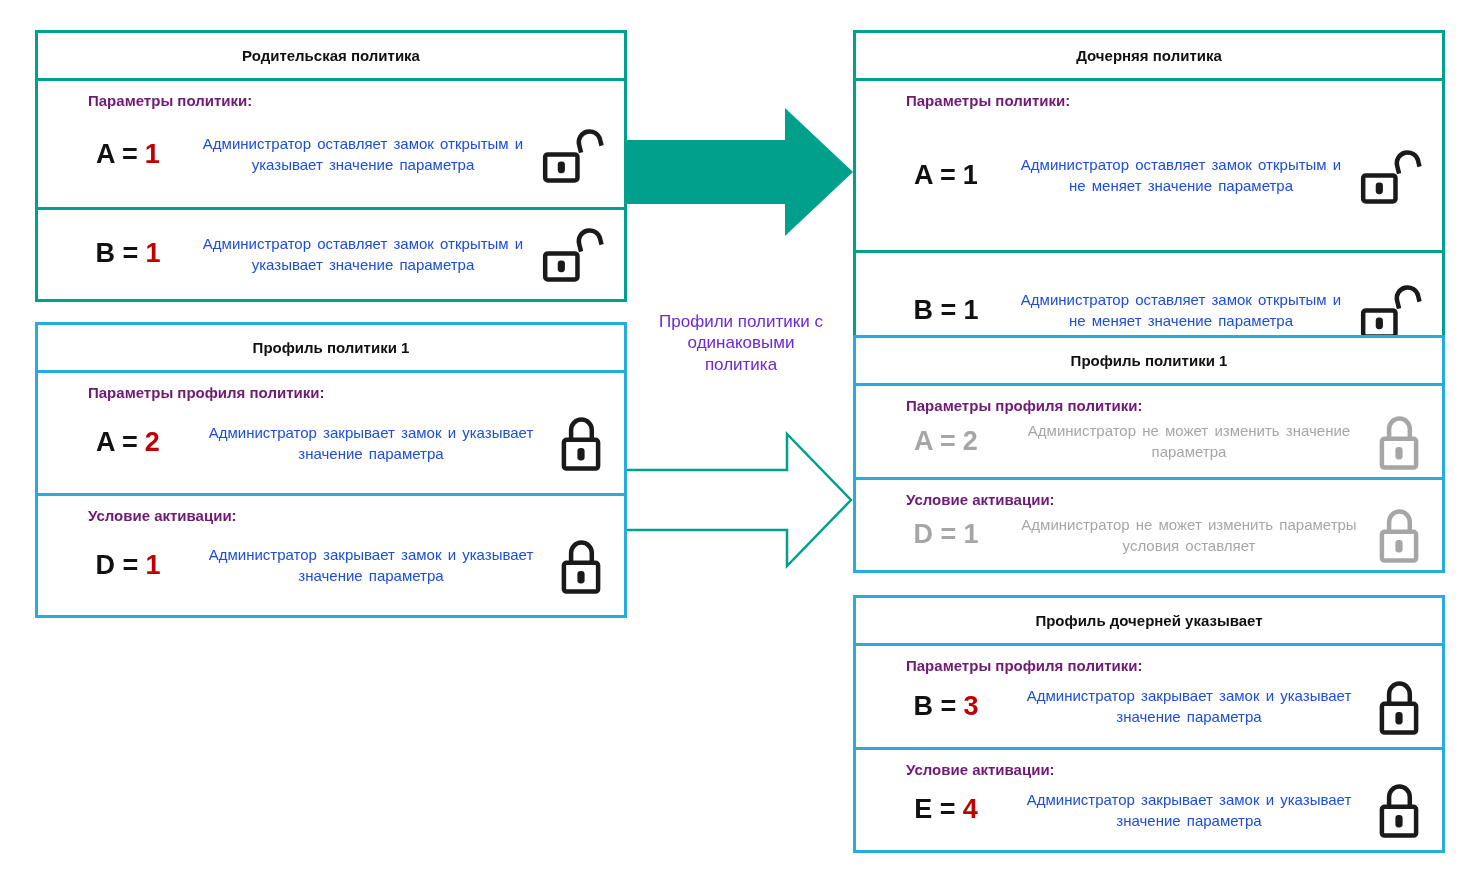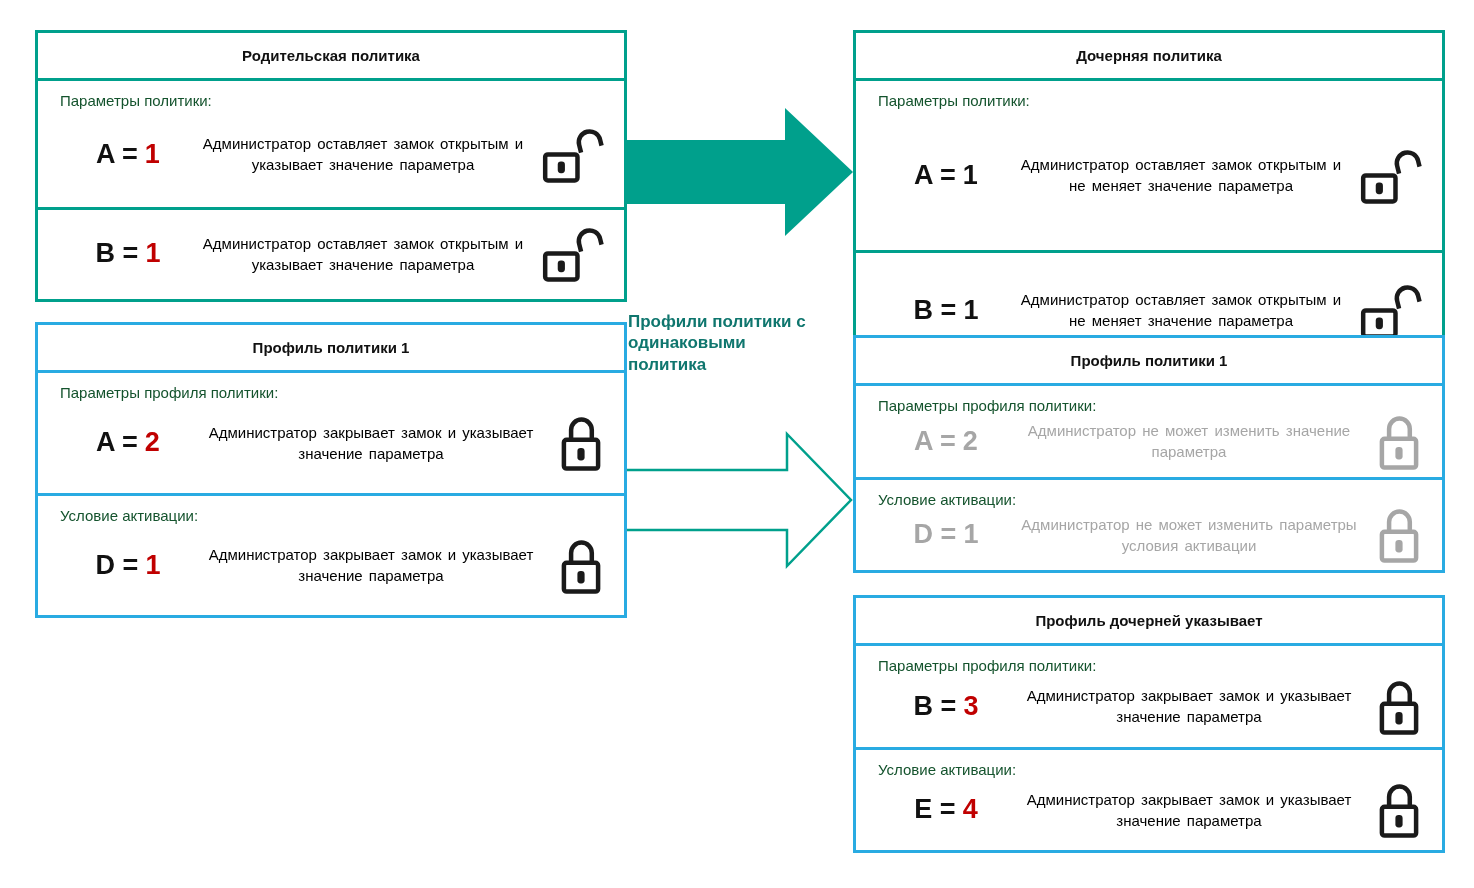--- a/index.html
+++ b/index.html
@@ -15,41 +15,41 @@
   .box-title {
     flex:none; height:48px; display:flex; align-items:center; justify-content:center;
     font-weight:bold; font-size:15px; color:#111;
     border-bottom:3px solid; border-bottom-color:inherit;
   }
 
   .seg { flex:1 1 0; min-height:0; display:flex; flex-direction:column; padding:6px 12px 8px 20px; }
   .seg.lg { flex:1.5 1 0; }
   .seg.divided { border-top:3px solid; border-top-color:inherit; }
 
-  .seg-label { flex:none; font-weight:normal; font-size:15px; color:#14532d; padding:5px 0 0 2px; }
+  .seg-label { flex:none; font-weight:bold; font-size:15px; color:#701a75; padding:5px 0 0 2px;margin-left:28px; }
 
   .row { flex:1 1 auto; display:flex; align-items:center; min-height:0; }
   .param { flex:none; width:130px; font-size:27px; font-weight:bold; color:#111; padding-left:10px; white-space:nowrap;text-align:center; }
   .param .val { margin-left:7px; }
   .val.red  { color:#C00000; }
   .val.dark { color:#111111; }
   .val.gray { color:#A6A6A6; }
 
-  .desc { flex:1 1 auto; text-align:center; font-size:15px; line-height:1.4; color:#000000; padding:0 14px; word-spacing:2px; }
+  .desc { flex:1 1 auto; text-align:center; font-size:15px; line-height:1.4; color:#1d4ed8; padding:0 14px; word-spacing:2px; }
 
   .lock { flex:none; display:flex; align-items:center; justify-content:center; color:#1a1a1a; margin-right:4px; }
   .lock.closed { width:54px; }
   .lock.open   { width:70px; }
   .lock svg { width:100%; height:auto; display:block; }
 
   .row.gray .param, .row.gray .desc, .row.gray .lock { color:#A6A6A6; }
 
   .arrow-svg { position:absolute; display:block; }
 
-  .connector-label { position:absolute; font-weight:bold; font-size:17px; color:#0f766e; text-align:left; line-height:1.25; }
+  .connector-label { position:absolute; font-weight:normal; font-size:17px; color:#6d28d9; text-align:center; line-height:1.25; }
 </style>
 </head>
 <body>
 
 <div class="canvas">
 
   <div class="box teal" style="left:35px;top:30px;width:592px;height:272px">
     <div class="box-title">Родительская политика</div>
     <div class="seg lg">
       <div class="seg-label">Параметры  политики:</div>
@@ -170,21 +170,21 @@
               <rect x="11" y="32" width="38" height="32" rx="3" stroke="currentColor" stroke-width="5"></rect>
               <rect x="26" y="41" width="8" height="14" rx="3.5" fill="currentColor"></rect>
             </svg>
         </div>
       </div>
     </div>
     <div class="seg divided">
       <div class="seg-label">Условие  активации:</div>
       <div class="row gray">
         <div class="param"><span>D =</span><span class="val gray">1</span></div>
-        <div class="desc">Администратор  не может  изменить параметры  условия  активации</div>
+        <div class="desc">Администратор  не может  изменить параметры  условия  оставляет</div>
         <div class="lock closed">
           <svg viewBox="0 0 60 70" fill="none">
               <path d="M19 32 V21 a11.5 11.5 0 0 1 23 0 V32" stroke="currentColor" stroke-width="5"></path>
               <rect x="11" y="32" width="38" height="32" rx="3" stroke="currentColor" stroke-width="5"></rect>
               <rect x="26" y="41" width="8" height="14" rx="3.5" fill="currentColor"></rect>
             </svg>
         </div>
       </div>
     </div>
   </div>

